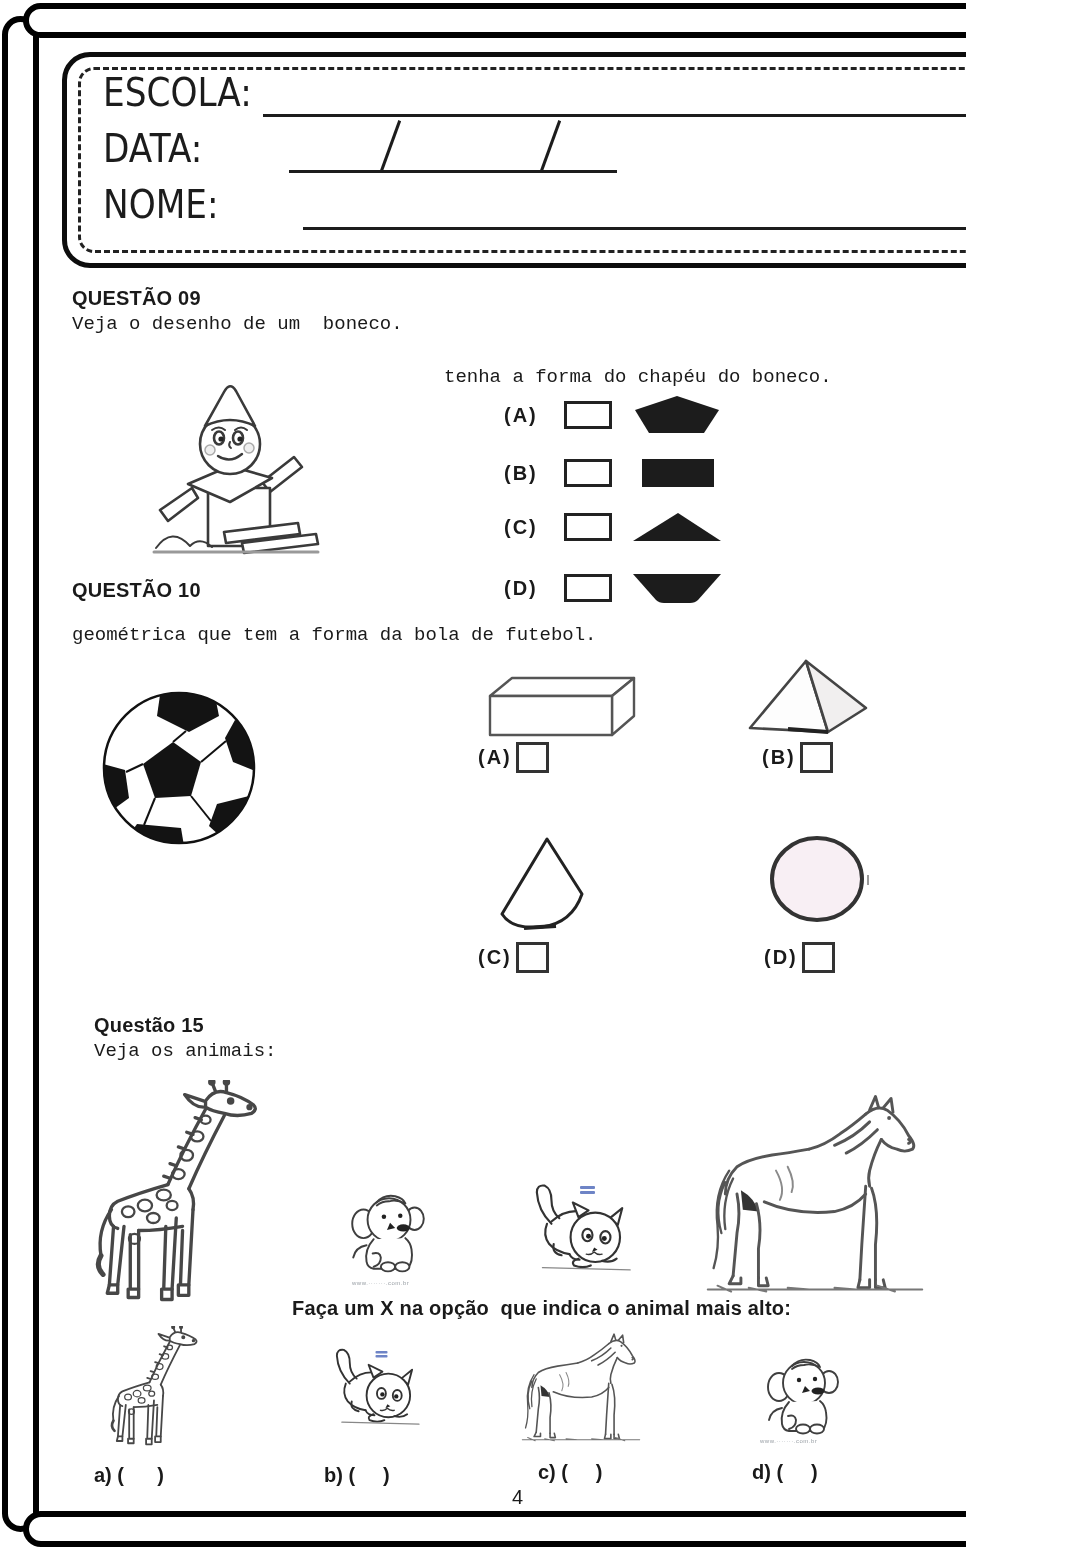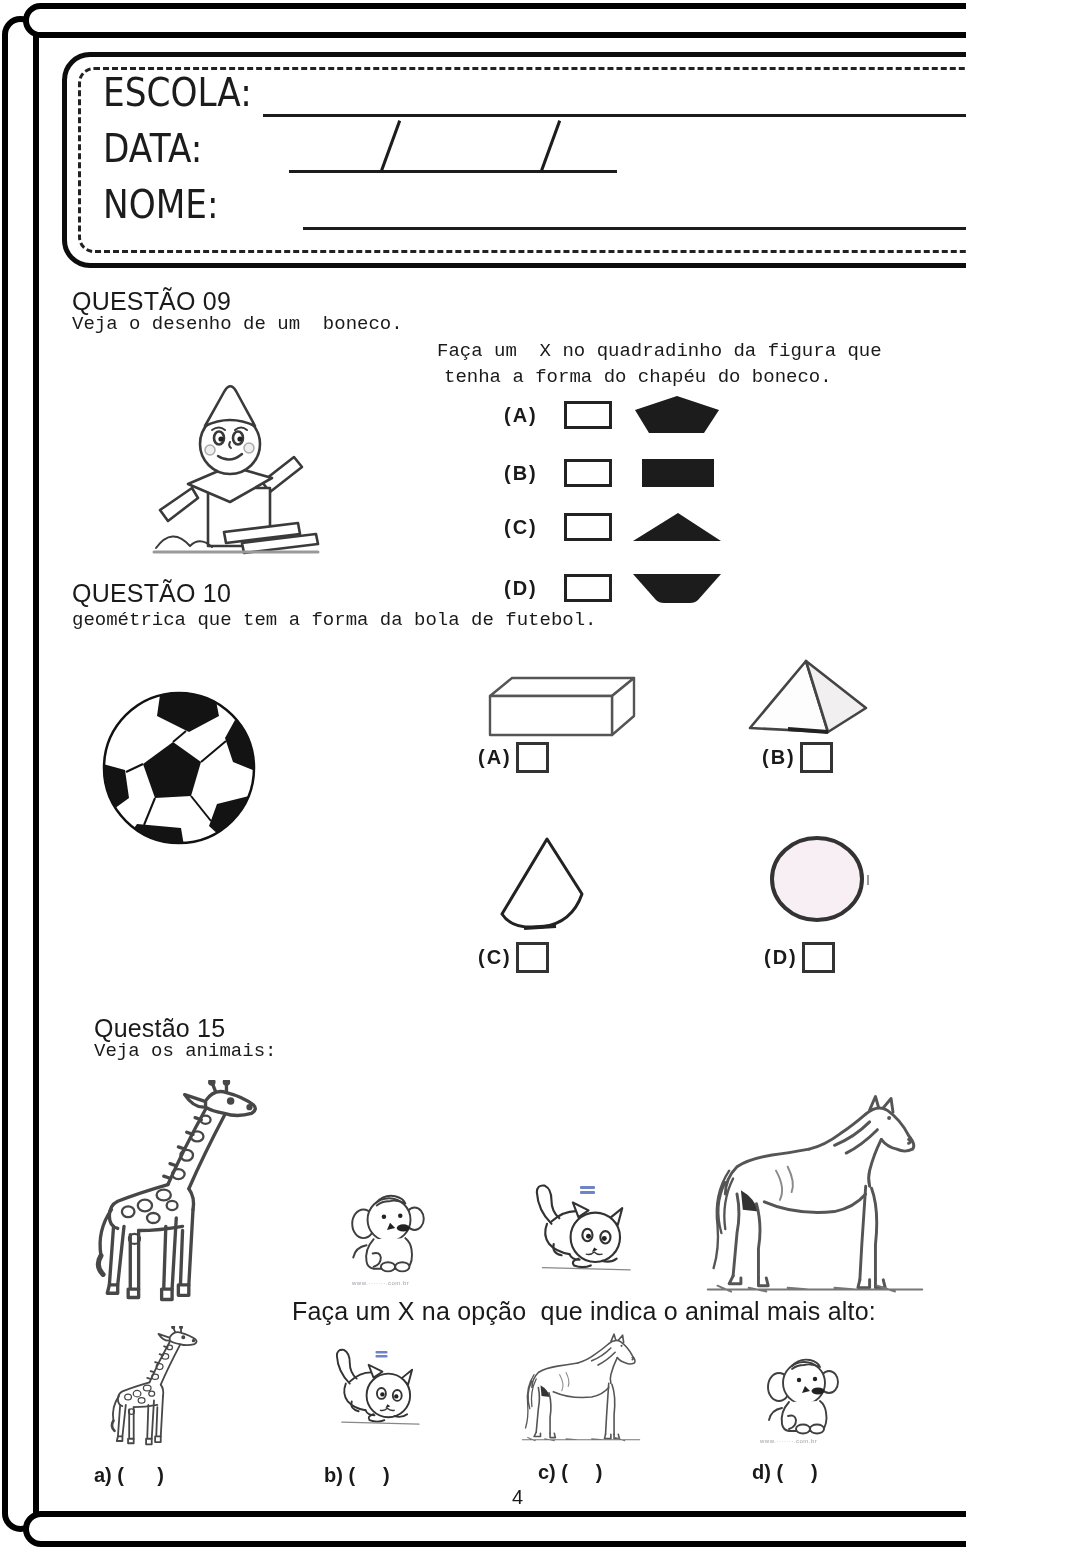--- a/index.html
+++ b/index.html
@@ -1,20 +1,20 @@
 <!DOCTYPE html>
 <html><head>
 <meta charset="utf-8">
 <style>
   html,body{margin:0;padding:0;background:#fff;}
   .page{position:relative;width:966px;height:1554px;background:#fff;overflow:hidden;
         font-family:"Liberation Sans",sans-serif;color:#1a1a1a;}
   .abs{position:absolute;}
   .txt{font-size:19px;line-height:1.25;white-space:pre;font-family:Liberation Mono, monospace;}
-  .h20{font-size:25px;font-weight:normal;white-space:pre;letter-spacing:.2px;}
+  .h20{font-size:20px;font-weight:bold;white-space:pre;letter-spacing:.2px;}
   .optlabel{font-weight:bold;font-size:20px;letter-spacing:2px;white-space:pre;}
   .row{display:flex;align-items:center;}
   .cb9{width:42px;height:22px;border:3px solid #222;background:#fff;}
   .cb10{width:27px;height:25px;border:3px solid #333;background:#fff;}
   
   .idbox{left:62px;top:52px;width:948px;height:206px;border:5px solid #0d0d0d;border-radius:28px;background:#fff;}
   .iddash{position:absolute;left:11px;top:10px;right:11px;bottom:10px;border:3px dashed #222;border-radius:16px;}
   .hlabel{font-family:"DejaVu Sans",sans-serif;font-size:39px;line-height:1;color:#1c1c1c;
           transform:scaleX(.88);transform-origin:left top;white-space:pre;}
   .uline{border-bottom:3px solid #1c1c1c;height:0;}
@@ -130,21 +130,20 @@
     <div class="abs hlabel" style="left:36px;top:72px">DATA:</div>
     <div class="abs uline" style="left:222px;top:113px;width:328px"></div>
     <div class="abs slash" style="left:322px;top:62px"></div>
     <div class="abs slash" style="left:482px;top:62px"></div>
     <div class="abs hlabel" style="left:36px;top:128px">NOME:</div>
     <div class="abs uline" style="left:236px;top:170px;width:664px"></div>
   </div>
 
   <div class="abs h20" style="left:72px;top:287px">QUESTÃO 09</div>
   <div class="abs txt" style="left:72px;top:313px">Veja o desenho de um  boneco.</div>
-  <div class="abs txt" style="left:437px;top:340px">Faça um  X no quadradinho da figura que</div>
   <div class="abs txt" style="left:444px;top:366px">tenha a forma do chapéu do boneco.</div>
 
   <svg class="abs" style="left:126px;top:380px" width="222" height="176" viewBox="0 0 222 176">
     <g stroke="#3a3a3a" stroke-width="2.6" fill="#fff" stroke-linejoin="round" stroke-linecap="round">
       <polygon points="66,108 34,130 42,141 72,118"></polygon>
       <polygon points="136,102 168,77 176,87 144,112"></polygon>
       <rect x="82" y="108" width="62" height="58"></rect>
       <path d="M104,86 L62,104 L104,122 L146,98 Z"></path>
       <circle cx="104" cy="64" r="30"></circle>
       <path d="M86,50 Q93,45 99,50 M109,50 Q115,45 121,50" fill="none" stroke-width="2"></path>
@@ -187,21 +186,21 @@
   </div>
   <div class="abs row" style="left:504px;top:572px">
     <span class="optlabel">(D)</span>
     <span class="cb9" style="margin-left:26px"></span>
     <svg width="90" height="32" viewBox="0 0 90 32" style="margin-left:20px">
       <path d="M1,2 L89,2 L66,28 Q63,31 58,31 L32,31 Q27,31 24,28 Z" fill="#1c1c1c"></path>
     </svg>
   </div>
 
   <div class="abs h20" style="left:72px;top:579px">QUESTÃO 10</div>
-  <div class="abs txt" style="left:72px;top:609px">geométrica que tem a forma da bola de futebol.</div>
+  <div class="abs txt" style="left:72px;top:624px">geométrica que tem a forma da bola de futebol.</div>
 
   <svg class="abs" style="left:97px;top:686px" width="164" height="164" viewBox="0 0 164 164">
     <defs>
         <clipPath id="ballclip">
           <circle cx="82" cy="82" r="75"></circle>
         </clipPath>
       </defs>
     <circle cx="82" cy="82" r="75" fill="#fff" stroke="#111" stroke-width="2.5"></circle>
     <g clip-path="url(#ballclip)" fill="#131313">
       <polygon points="76,56 104,76 94,110 58,112 46,78"></polygon>

